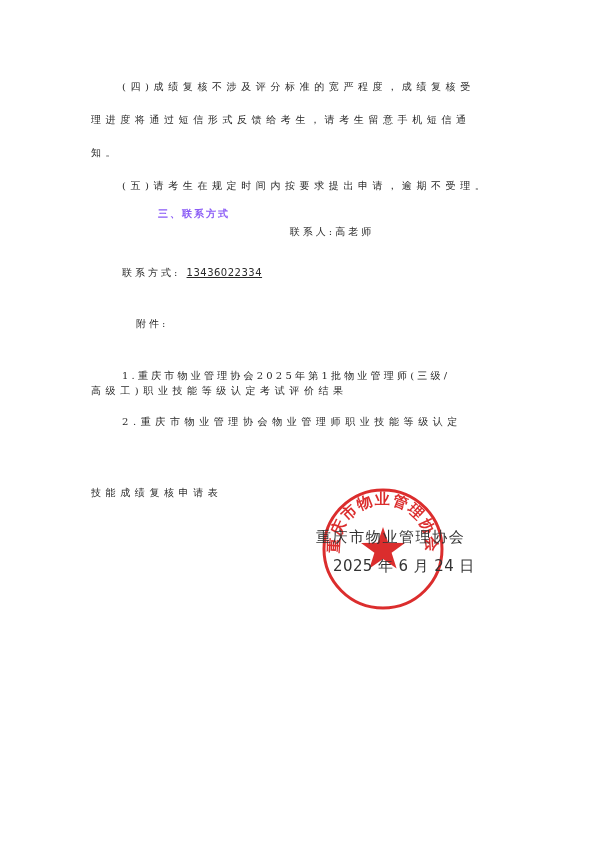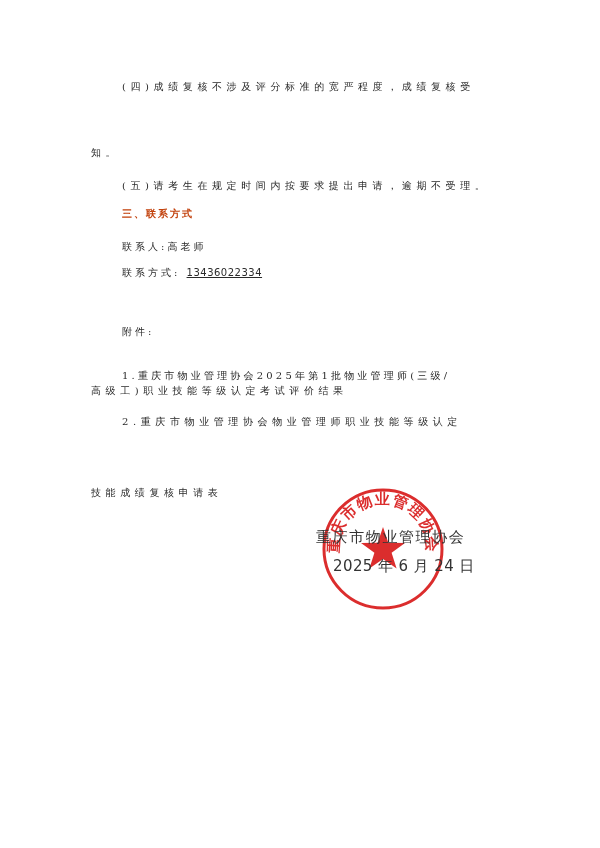--- a/index.html
+++ b/index.html
@@ -29,21 +29,22 @@
       font-size: 10px;
       line-height: 20px;
       white-space: nowrap;
       letter-spacing: 4.6px;
     }
     .indent { left: 122px; }
     .heading {
       font-family: "DejaVu Sans", "Liberation Sans", sans-serif;
       font-weight: bold;
       letter-spacing: 2px;
-      color: #c2410c;
+      color: #8b5cf6;
+      margin-left: 36px;
     }
     .plain { letter-spacing: 3px; }
     .phone-num { letter-spacing: 0.5px; font-family: "DejaVu Sans", "Liberation Sans", sans-serif; text-decoration: underline; }
     .sig {
       position: absolute;
       font-size: 15px;
       line-height: 20px;
       white-space: nowrap;
       color: #333;
       z-index: 3;
@@ -57,36 +58,37 @@
       z-index: 2;
       opacity: 0.92;
     }
   </style>
 </head>
 <body>
 
 <div class="page">
 
   <div class="line indent" style="top:77px;">(四)成绩复核不涉及评分标准的宽严程度，成绩复核受</div>
+  <div class="line" style="top:110px;">理进度将通过短信形式反馈给考生，请考生留意手机短信通</div>
   <div class="line" style="top:143px;">知。</div>
 
   <div class="line indent" style="top:176px;">(五)请考生在规定时间内按要求提出申请，逾期不受理。</div>
 
   <div class="line indent heading" style="top:204px;">三、联系方式</div>
 
-  <div class="line indent plain" style="top:237px;">
+  <div class="line indent plain" style="top:222px;text-align:center;">
     <span>联系人:</span><span>高老师</span>
   </div>
 
   <div class="line indent plain" style="top:263px;">
     <span>联系方式:</span>
     <span class="phone-num">13436022334</span>
   </div>
 
-  <div class="line indent plain" style="top:322px;">附件:</div>
+  <div class="line indent plain" style="top:314px;margin-left:14px;">附件:</div>
 
   <div class="line indent" style="top:366px; letter-spacing:3.2px;">1.重庆市物业管理协会2025年第1批物业管理师(三级/</div>
   <div class="line" style="top:381px;">高级工)职业技能等级认定考试评价结果</div>
 
   <div class="line indent" style="top:412px;">2.重庆市物业管理协会物业管理师职业技能等级认定</div>
   <div class="line" style="top:441px;margin-top:42px;">技能成绩复核申请表</div>
 
   <svg class="stamp" viewBox="0 0 124 124">
     <defs>
       <path id="arcPath" d="M 20 74 A 44 44 0 1 1 104 74"></path>

